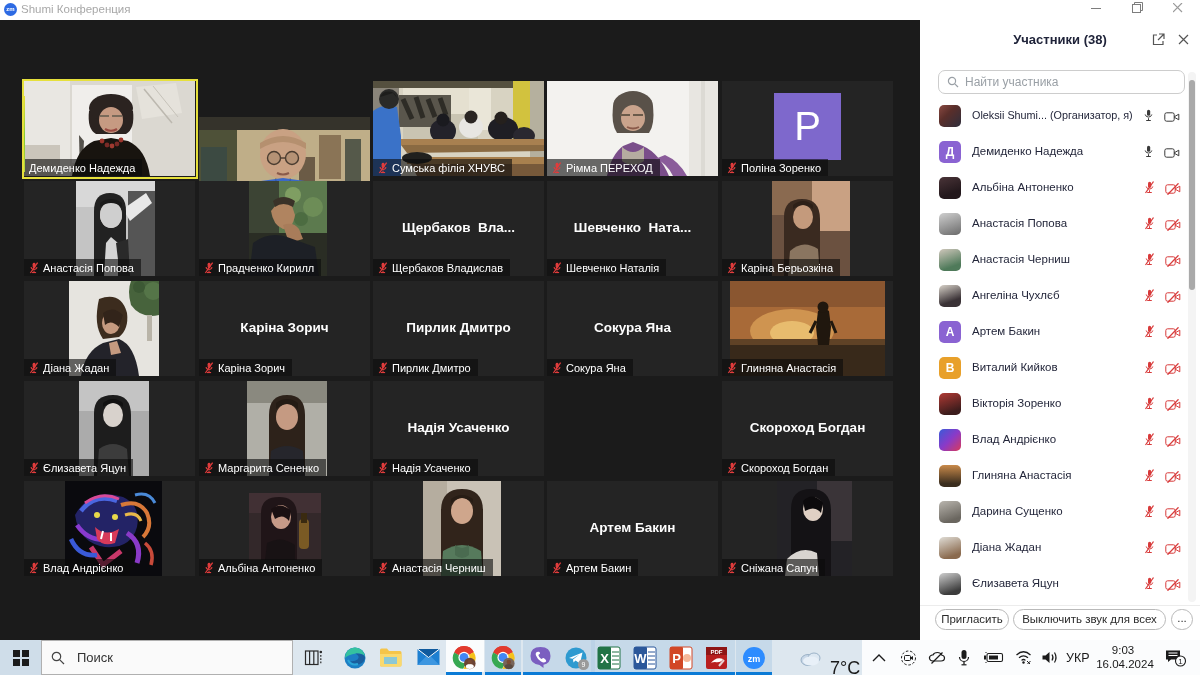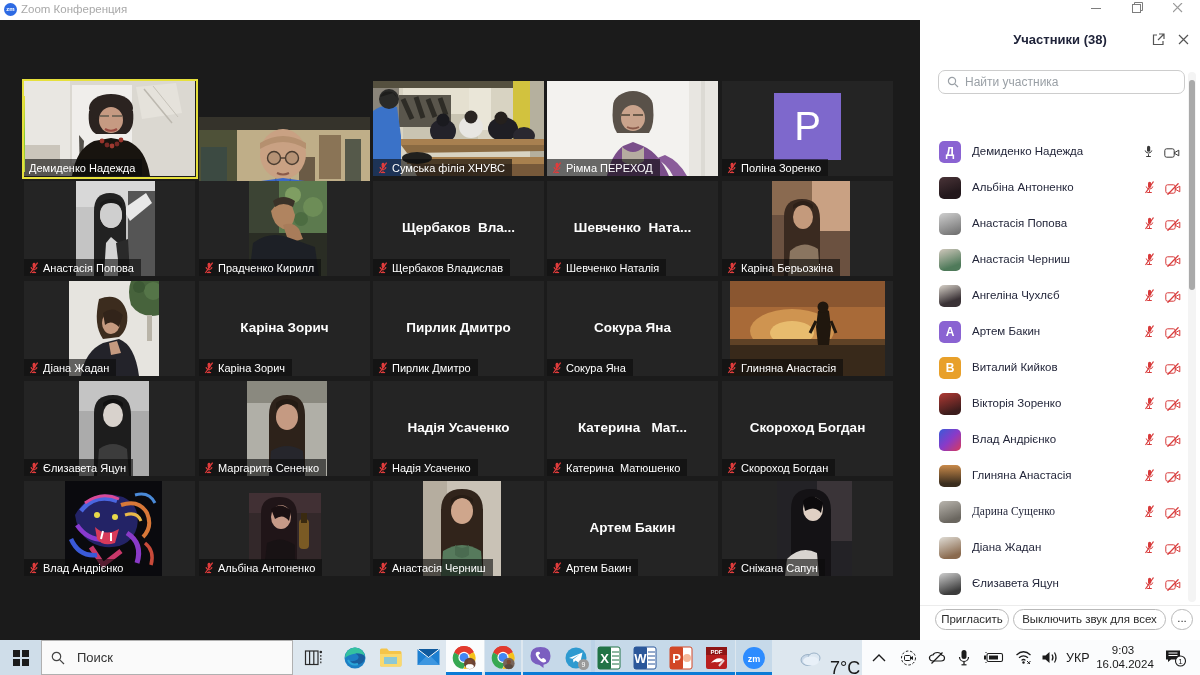--- a/index.html
+++ b/index.html
@@ -42,21 +42,21 @@
   .underline { position:absolute; top:32px; height:3px; background:#0b7bd6; z-index:1; }
   .tile-hl { position:absolute; top:0; height:32px; background:rgba(175,203,227,0.5); z-index:1; }
   .tray-txt { position:absolute; color:#1a1a1a; font-size:12px; }
   .appico { position:absolute; z-index:2; }
 </style>
 </head>
 <body>
 <div id="root">
 <div class="titlebar">
   <div class="tb-ico">zm</div>
-  <div class="tb-title">Zoom Конференция</div>
+  <div class="tb-title">Shumi Конференция</div>
   <div class="wbtn" style="left:1088px;"><svg width="10" height="10">
           <line x1="0" y1="5.5" x2="10" y2="5.5" stroke="#7d7d7d" stroke-width="1"></line>
         </svg></div>
   <div class="wbtn" style="left:1129px;"><svg width="11" height="11">
           <rect x="0.5" y="2.5" width="8" height="8" fill="none" stroke="#7d7d7d"></rect>
           <path d="M2.5 2.5 V0.5 H10.5 V8.5 H8.5" fill="none" stroke="#7d7d7d"></path>
         </svg></div>
   <div class="wbtn" style="left:1170px;"><svg width="10" height="10">
           <path d="M0 0 L9 9 M9 0 L0 9" stroke="#9a9a9a" stroke-width="1.2"></path>
         </svg></div>
@@ -444,35 +444,20 @@
               <rect x="4" y="0.8" width="3.2" height="6" rx="1.6" fill="#e03c3c" stroke="none"></rect>
               <path d="M2.2 5.5 a3.4 3.4 0 0 0 6.6 0"></path>
               <line x1="5.5" y1="9.2" x2="5.5" y2="11"></line>
               <line x1="3.2" y1="11.5" x2="7.8" y2="11.5"></line>
             </g>
             <line x1="9.5" y1="0.5" x2="1.5" y2="12" stroke="#e03c3c" stroke-width="1.4"></line>
           </svg>
           <span class="mt">Надія Усаченко</span>
         </div>
       </div>
-<div class="tile" style="left:547px;top:361px;">
-        <div class="ctext">Катерина&nbsp;&nbsp; Мат...</div>
-        <div class="lbl" style="padding-left:5px">
-          <svg width="10" height="12" viewBox="0 0 11 13" style="flex:0 0 auto">
-            <g fill="none" stroke="#e03c3c" stroke-width="1.2">
-              <rect x="4" y="0.8" width="3.2" height="6" rx="1.6" fill="#e03c3c" stroke="none"></rect>
-              <path d="M2.2 5.5 a3.4 3.4 0 0 0 6.6 0"></path>
-              <line x1="5.5" y1="9.2" x2="5.5" y2="11"></line>
-              <line x1="3.2" y1="11.5" x2="7.8" y2="11.5"></line>
-            </g>
-            <line x1="9.5" y1="0.5" x2="1.5" y2="12" stroke="#e03c3c" stroke-width="1.4"></line>
-          </svg>
-          <span class="mt">Катерина&nbsp; Матюшенко</span>
-        </div>
-      </div>
 <div class="tile" style="left:722px;top:361px;">
         <div class="ctext">Скороход Богдан</div>
         <div class="lbl" style="padding-left:5px">
           <svg width="10" height="12" viewBox="0 0 11 13" style="flex:0 0 auto">
             <g fill="none" stroke="#e03c3c" stroke-width="1.2">
               <rect x="4" y="0.8" width="3.2" height="6" rx="1.6" fill="#e03c3c" stroke="none"></rect>
               <path d="M2.2 5.5 a3.4 3.4 0 0 0 6.6 0"></path>
               <line x1="5.5" y1="9.2" x2="5.5" y2="11"></line>
               <line x1="3.2" y1="11.5" x2="7.8" y2="11.5"></line>
             </g>
@@ -613,20 +598,38 @@
         </g>
       </svg>
   <svg style="position:absolute;right:11px;top:14px;" width="11" height="11" viewBox="0 0 11 11">
         <path d="M1 1 L10 10 M10 1 L1 10" stroke="#555" stroke-width="1.2"></path>
       </svg>
   <div class="p-search">Найти участника</div>
   <svg style="position:absolute;left:27px;top:56px;" width="12" height="12" viewBox="0 0 12 12">
         <circle cx="5" cy="5" r="3.6" fill="none" stroke="#9aa0a6" stroke-width="1.2"></circle>
         <line x1="7.8" y1="7.8" x2="11" y2="11" stroke="#9aa0a6" stroke-width="1.2"></line>
       </svg>
+  <div class="row" style="top:78px;">
+  <div class="avatar" style="background:linear-gradient(135deg,#8a4a42 0%,#5a2e2a 40%,#2e2e3c 100%);"></div>
+  <div class="rname" style="font-size:10.8px;">Oleksii Shumi... (Организатор, я)</div>
+  <span style="position:absolute;right:38px;top:10px;"><svg width="11" height="13" viewBox="0 0 11 13">
+            <g fill="none" stroke="#3a3a3a" stroke-width="1">
+              <rect x="4" y="0.8" width="3.2" height="6" rx="1.6" fill="#3a3a3a" stroke="none"></rect>
+              <path d="M2.2 5.5 a3.4 3.4 0 0 0 6.6 0"></path>
+              <line x1="5.5" y1="9.2" x2="5.5" y2="11"></line>
+              <line x1="3.2" y1="11.5" x2="7.8" y2="11.5"></line>
+            </g>
+          </svg></span>
+        <span style="position:absolute;right:12px;top:11px;"><svg width="16" height="12" viewBox="0 0 16 12">
+            <g fill="none" stroke="#3a3a3a" stroke-width="1">
+              <rect x="0.8" y="1.8" width="9.4" height="8.4" rx="1.8"></rect>
+              <path d="M10.2 5.8 L14.8 3.2 V8.8 L10.2 6.2"></path>
+            </g>
+          </svg></span>
+</div>
 <div class="row" style="top:114px;">
   <div class="avatar" style="background:#8a63d2;">Д</div>
   <div class="rname" style="">Демиденко Надежда</div>
   <span style="position:absolute;right:38px;top:10px;"><svg width="11" height="13" viewBox="0 0 11 13">
             <g fill="none" stroke="#3a3a3a" stroke-width="1">
               <rect x="4" y="0.8" width="3.2" height="6" rx="1.6" fill="#3a3a3a" stroke="none"></rect>
               <path d="M2.2 5.5 a3.4 3.4 0 0 0 6.6 0"></path>
               <line x1="5.5" y1="9.2" x2="5.5" y2="11"></line>
               <line x1="3.2" y1="11.5" x2="7.8" y2="11.5"></line>
             </g>
@@ -811,21 +814,21 @@
             <line x1="9.5" y1="0.5" x2="1.5" y2="12" stroke="#d83b3b" stroke-width="1.3"></line>
           </svg></span>
         <span style="position:absolute;right:11px;top:11px;"><svg width="16" height="12" viewBox="0 0 16 12">
             <g fill="none" stroke="#d83b3b" stroke-width="1">
               <rect x="0.8" y="1.8" width="9.4" height="8.4" rx="1.8"></rect>
               <path d="M10.2 5.8 L14.8 3.2 V8.8 L10.2 6.2"></path>
             </g>
             <line x1="13.5" y1="0.3" x2="2.5" y2="11.7" stroke="#d83b3b" stroke-width="1.3"></line>
           </svg></span>
 </div>
-<div class="row" style="top:474px;font-family:Liberation Serif, serif;">
+<div class="row" style="top:474px;">
   <div class="avatar" style="background:linear-gradient(160deg,#b9b5ae,#6a665f 80%);"></div>
   <div class="rname" style="">Дарина Сущенко</div>
   <span style="position:absolute;right:37px;top:10px;"><svg width="11" height="13" viewBox="0 0 11 13">
             <g fill="none" stroke="#d83b3b" stroke-width="1">
               <rect x="4" y="0.8" width="3.2" height="6" rx="1.6" fill="#d83b3b" stroke="none"></rect>
               <path d="M2.2 5.5 a3.4 3.4 0 0 0 6.6 0"></path>
               <line x1="5.5" y1="9.2" x2="5.5" y2="11"></line>
               <line x1="3.2" y1="11.5" x2="7.8" y2="11.5"></line>
             </g>
             <line x1="9.5" y1="0.5" x2="1.5" y2="12" stroke="#d83b3b" stroke-width="1.3"></line>

